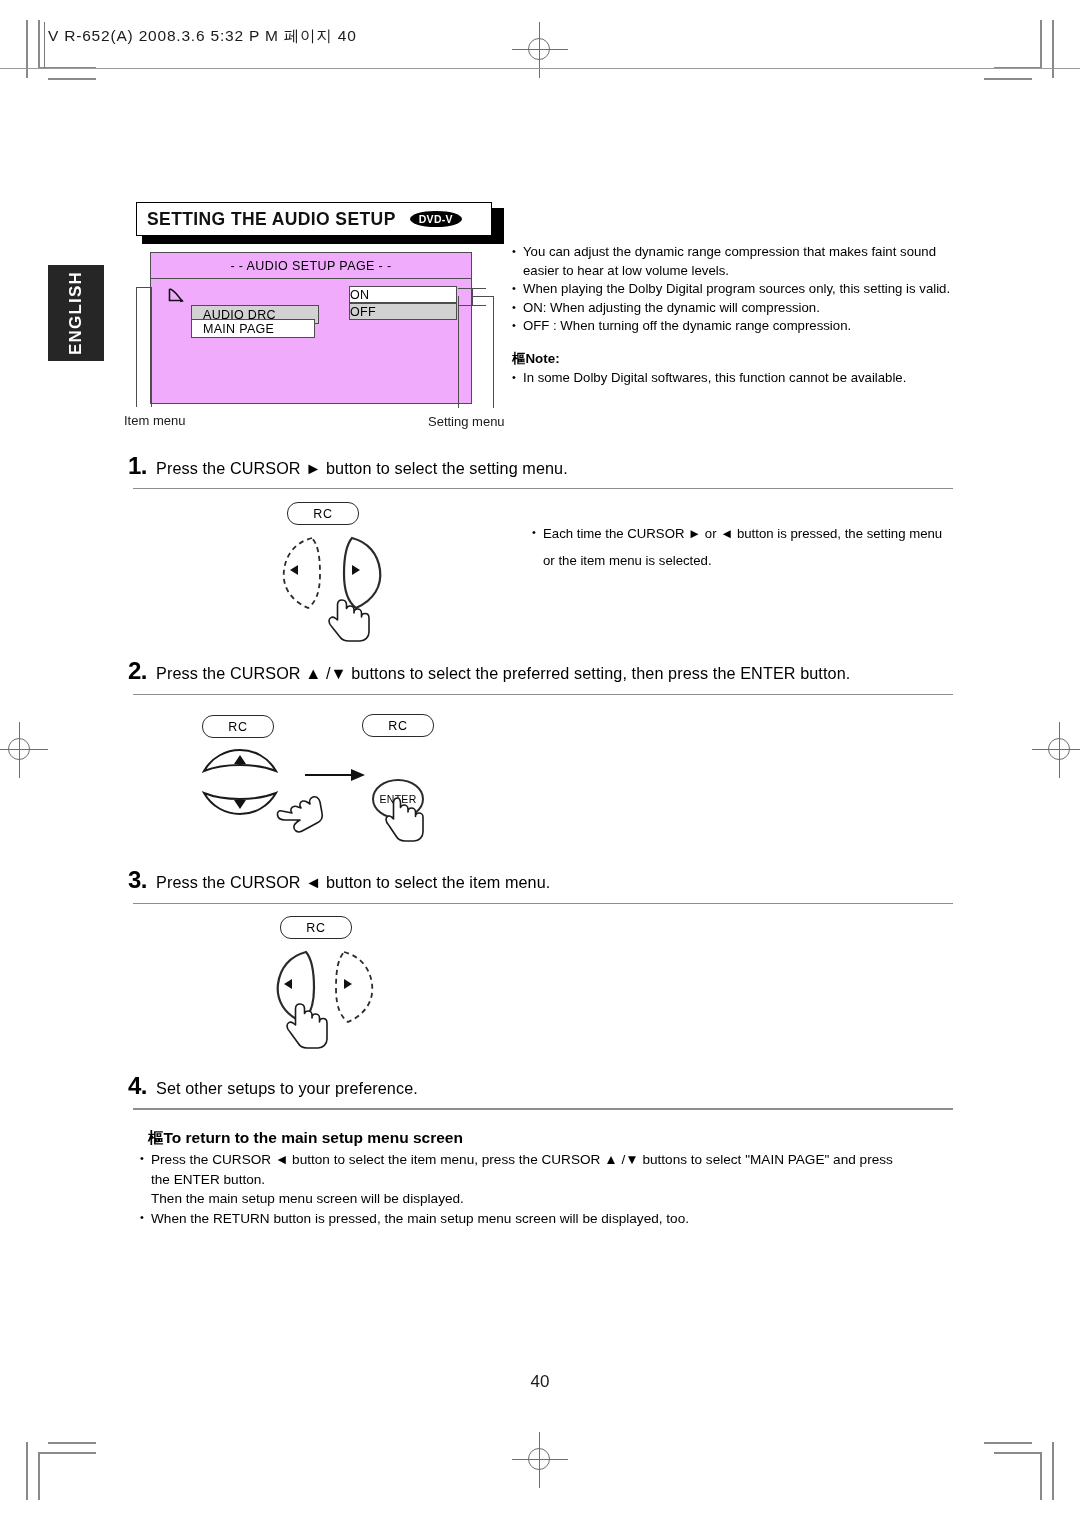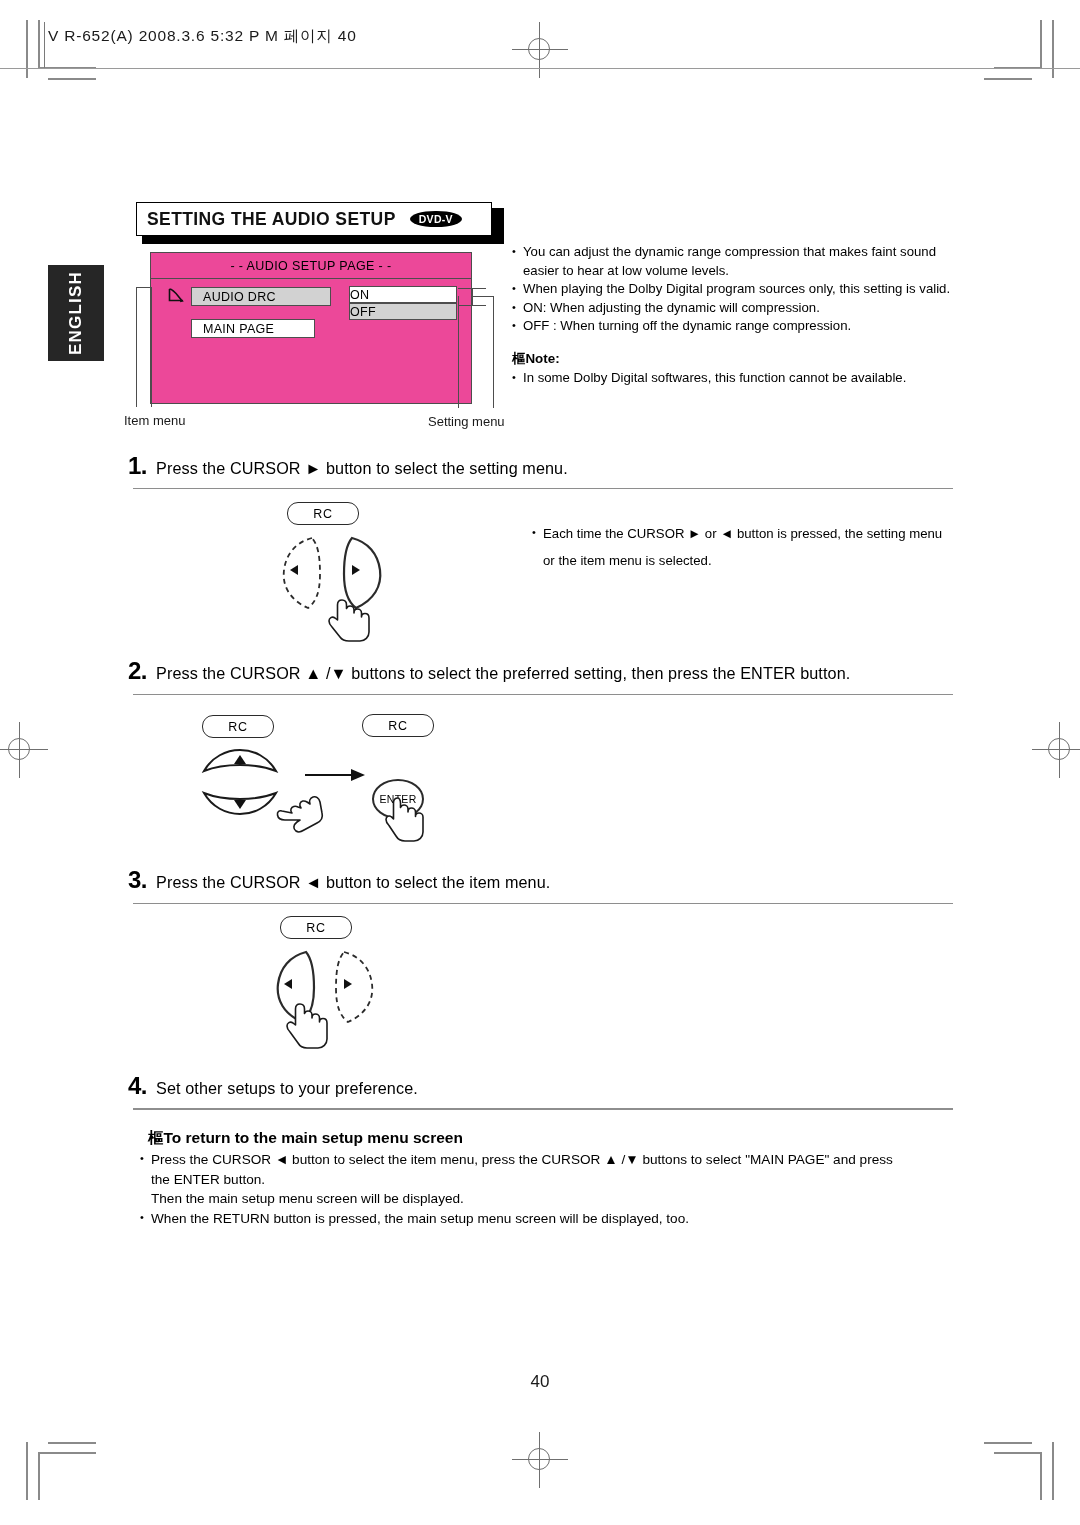--- a/index.html
+++ b/index.html
@@ -142,21 +142,21 @@
 
   
   .osd {
     position: absolute;
     left: 150px;
     top: 252px;
     width: 322px;
     height: 152px;
     border: 1.5px solid #4d4d4d;
     box-sizing: border-box;
-    background: #ec4899;
+    background: #f0abfc;
   }
   .osd-title {
     position: absolute;
     left: 0; top: 0;
     width: 100%;
     height: 26px;
     border-bottom: 1.5px solid #4d4d4d;
     box-sizing: border-box;
     display: flex;
     align-items: center;
@@ -423,21 +423,21 @@
 
 <div class="osd">
   <div class="osd-title">- - AUDIO SETUP PAGE - -</div>
 
   <svg class="drc-icon" viewBox="0 0 17 15">
     <path d="M1.5,1 L1.5,12.5 L15,12.5" fill="none" stroke="#111" stroke-width="1.6"></path>
     <path d="M1.5,1 C6,1.5 9,7 13.5,12" fill="none" stroke="#111" stroke-width="1.6"></path>
     <path d="M12,11 L16,13.2 L12.2,14.2 Z" fill="#111"></path>
   </svg>
 
-  <div class="osd-item sel" style="left:40px; top:34px; width:140px; height:19px;">
+  <div class="osd-item sel" style="left:40px; top:52px; width:128px; height:19px;">
     <span>AUDIO DRC</span>
   </div>
 
   <div class="osd-arrow"></div>
 
   <div class="osd-item" style="left:40px; top:66px; width:124px; height:19px;">
     <span>MAIN PAGE</span>
   </div>
 
   <div class="osd-item ctr" style="left:198px; top:33px; width:108px; height:17px;">

